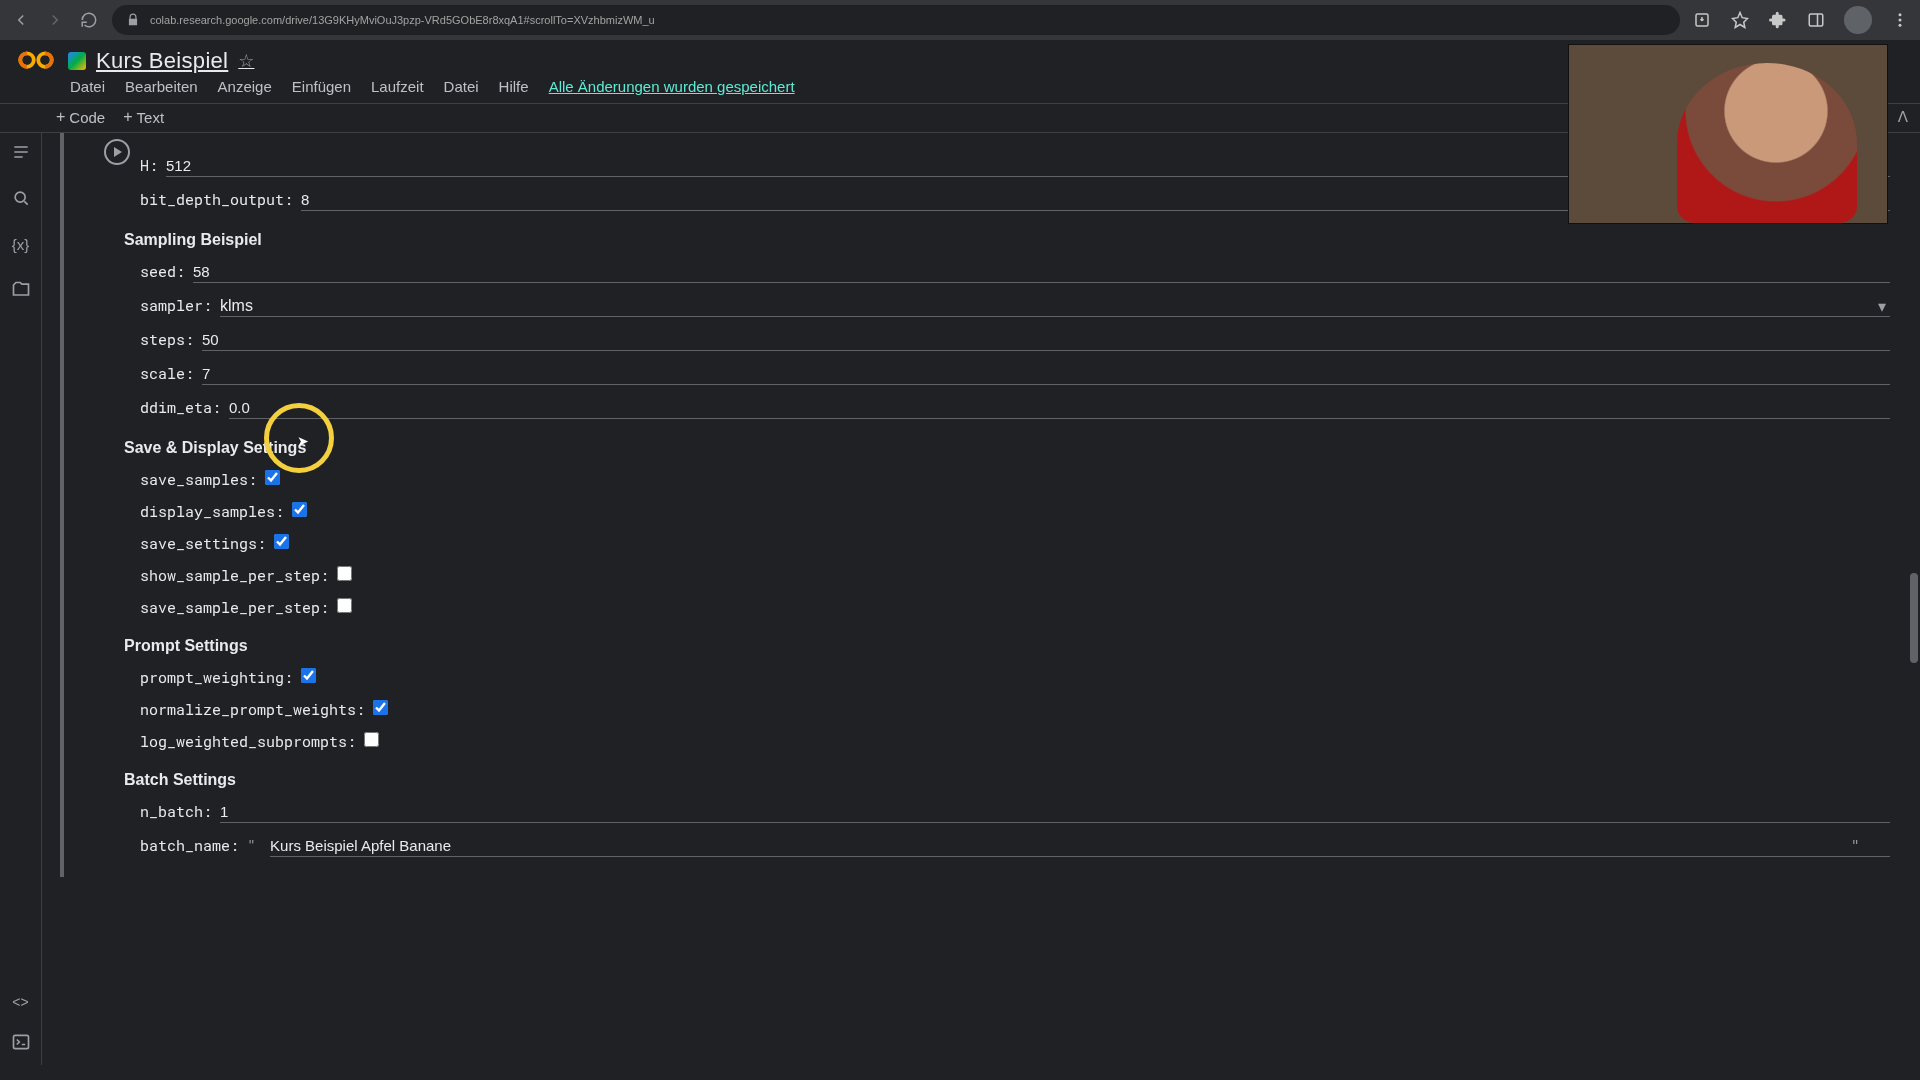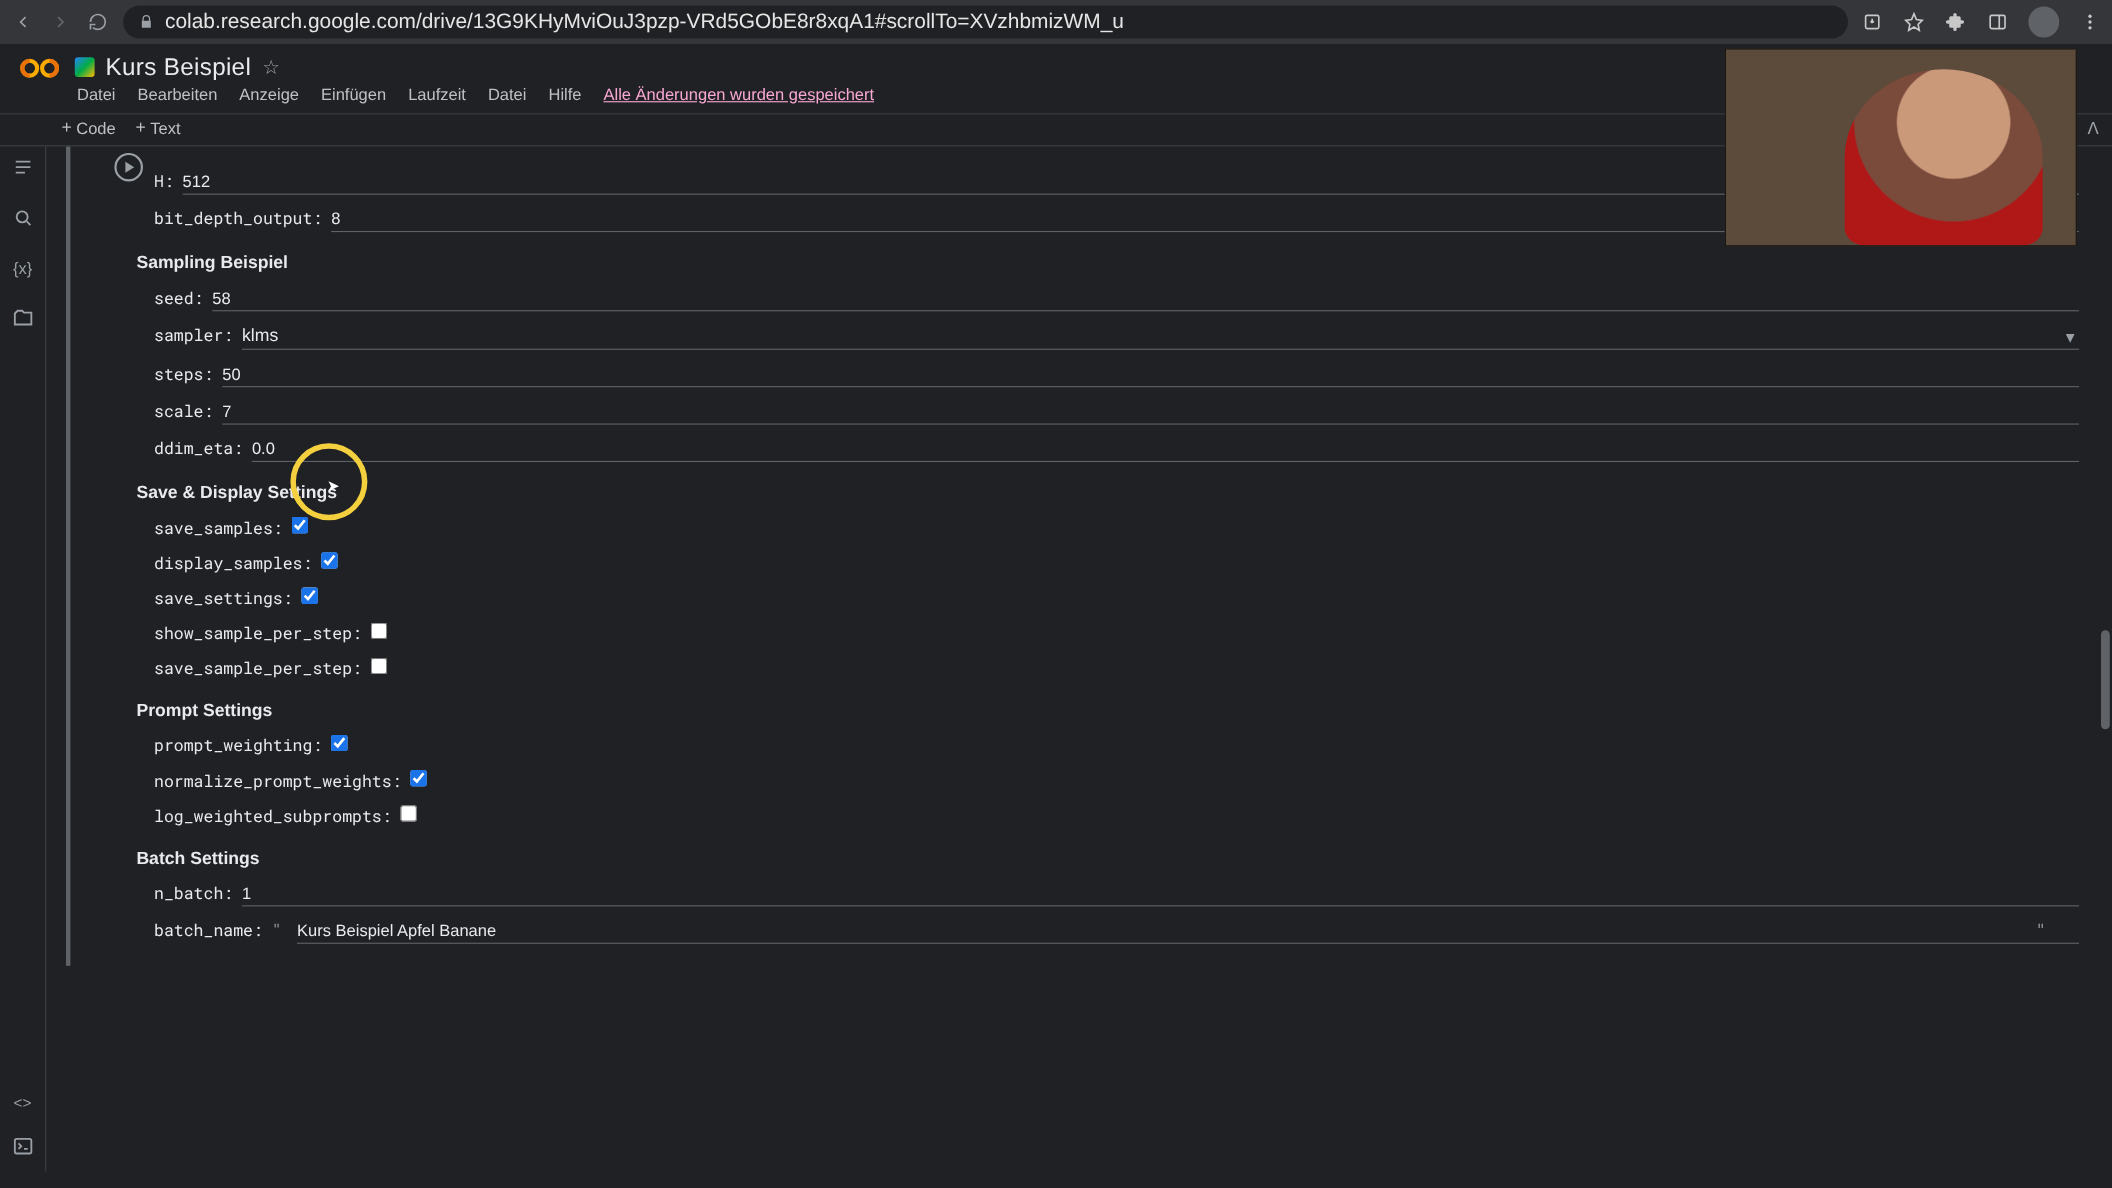--- a/index.html
+++ b/index.html
@@ -5,36 +5,36 @@
 * { margin: 0; padding: 0; box-sizing: border-box; }
 html, body { width: 1920px; height: 1080px; overflow: hidden; font-family: Arial, Helvetica, sans-serif; background: #202124; color: #e8eaed; }
 body { font-size: 16px; }
 
 
 .browser-bar { height: 40px; background: #35363a; display: flex; align-items: center; padding: 0 10px; gap: 12px; }
 .nav-btn { width: 22px; height: 22px; display: flex; align-items: center; justify-content: center; color: #9aa0a6; }
 .nav-btn svg { width: 18px; height: 18px; stroke: currentColor; fill: none; stroke-width: 2; }
 .url-bar { flex: 1; display: flex; align-items: center; background: #202124; border-radius: 20px; height: 30px; padding: 0 14px; gap: 10px; }
 .lock { color: #9aa0a6; }
-.url-text { color: #e5e5e5; font-size: 19px; }
+.url-text { color: #a3a3a3; font-size: 11px; }
 .chrome-icons { display: flex; align-items: center; gap: 18px; color: #c8c8c8; }
 .chrome-icons .icon { width: 20px; height: 20px; display: flex; align-items: center; justify-content: center; }
 .avatar { width: 28px; height: 28px; background: #5f6368; border-radius: 50%; }
 
 
-.colab-header { display: flex; align-items: flex-end; padding: 8px 18px 0 18px; gap: 14px; }
+.colab-header { display: flex; align-items: flex-start; padding: 8px 18px 0 18px; gap: 14px; text-decoration: underline; }
 .colab-logo { width: 36px; height: 24px; display: inline-flex; }
 .title-row { display: flex; align-items: center; gap: 10px; }
 .doc-icon { width: 18px; height: 18px; background: linear-gradient(135deg, #2684fc, #00ac47, #ffba00); border-radius: 3px; }
 .doc-title { font-size: 22px; font-weight: 400; letter-spacing: .3px; }
 .star { color: #9aa0a6; font-size: 18px; }
 
 .menu-row { display: flex; align-items: center; gap: 20px; padding: 4px 40px 8px 70px; border-bottom: 1px solid #3c4043; font-size: 15px; color: #bdc1c6; }
 .menu-item { cursor: pointer; }
-.save-status { text-decoration: underline; color: #f9a8d4; }
+.save-status { text-decoration: underline; color: #5eead4; }
 
 .toolbar { display: flex; align-items: center; gap: 18px; padding: 4px 0 6px 56px; border-bottom: 1px solid #3c4043; font-size: 15px; color: #bdc1c6; position: relative; }
 .add-btn { display: flex; align-items: center; gap: 4px; cursor: pointer; }
 .plus { font-size: 16px; }
 .toolbar-chevron { position: absolute; right: 12px; color: #9aa0a6; }
 
 
 .main { display: flex; height: calc(1080px - 40px - 48px - 30px - 30px); }
 .left-rail { width: 42px; border-right: 1px solid #3c4043; display: flex; flex-direction: column; align-items: center; padding-top: 8px; gap: 24px; color: #9aa0a6; }
 .left-rail .rail-icon { width: 22px; height: 22px; display: flex; align-items: center; justify-content: center; font-family: sans-serif; }

